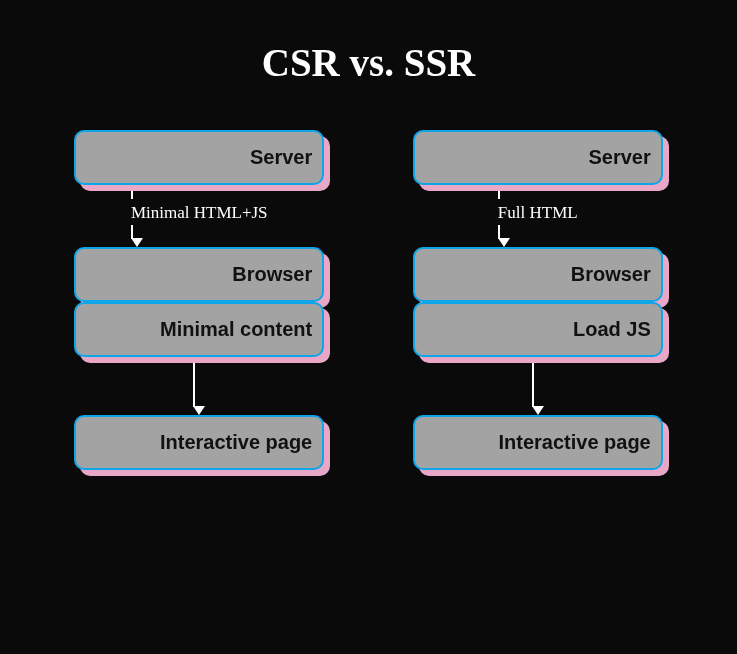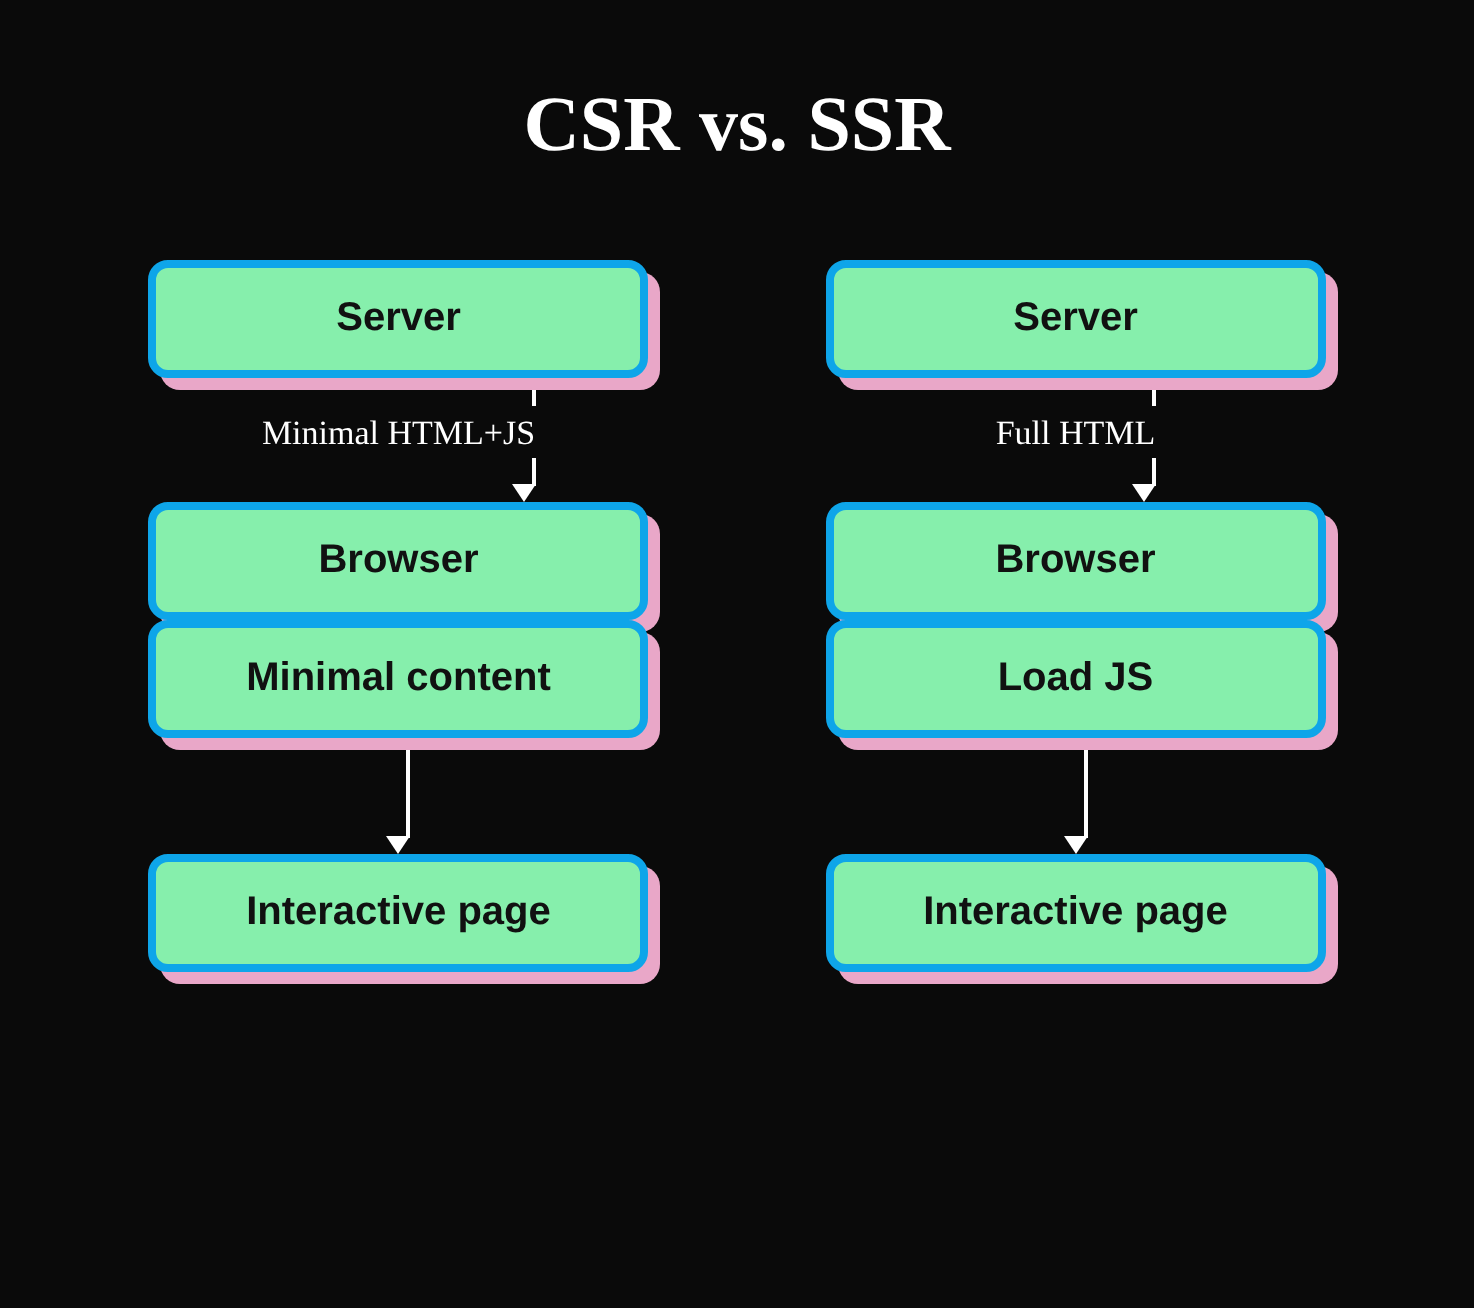--- a/index.html
+++ b/index.html
@@ -45,34 +45,34 @@
     left: 6px;
     width: 100%;
     height: 100%;
     background: #e9a7c8;
     border-radius: 10px;
     z-index: 0;
   }
   .node {
     position: relative;
     z-index: 1;
-    background: #86efac;
-    border: 4px solid #0ea5e9;
+    background: #a3a3a3;
+    border: 2px solid #0ea5e9;
     border-radius: 10px;
     padding: 14px 10px;
-    text-align: center;
+    text-align: right;
     font-weight: 800;
     font-size: 20px;
     color: #111;
     font-family: -apple-system, BlinkMacSystemFont, 'Segoe UI', Arial, sans-serif;
   }
   .connector {
     display: flex;
     flex-direction: column;
-    align-items: flex-end;
+    align-items: flex-start;
     color: #fff;
   }
   .arrow-label {
     color: #fff;
     font-family: 'Comic Sans MS', 'Segoe Script', cursive;
     font-size: 17px;
     padding: 4px 0 2px 0;
     text-align: center;
     white-space: nowrap;
   }

